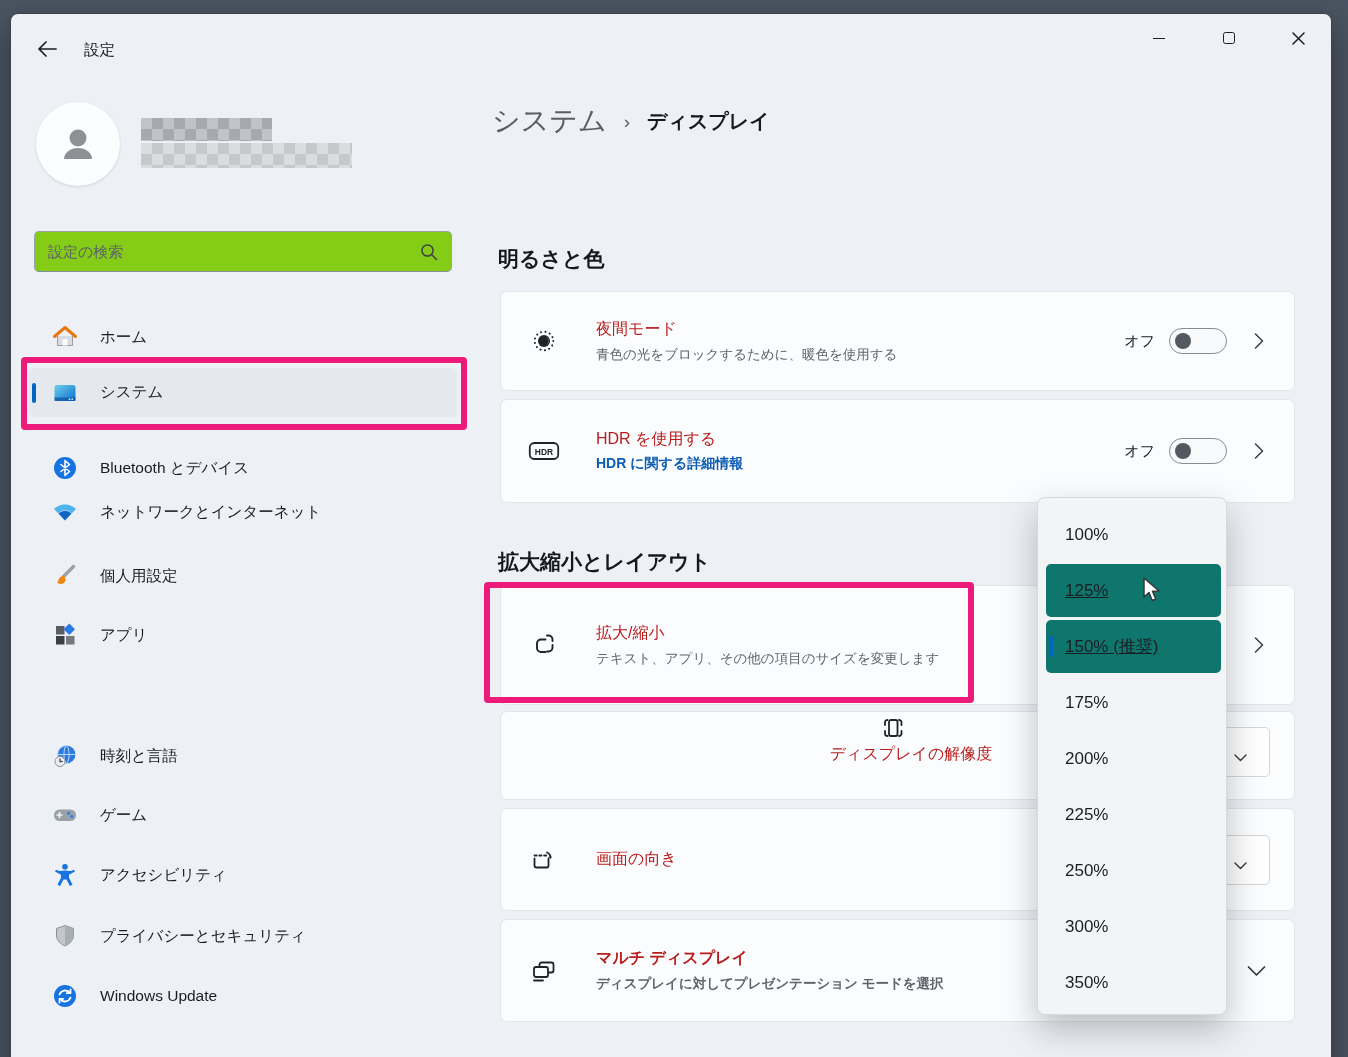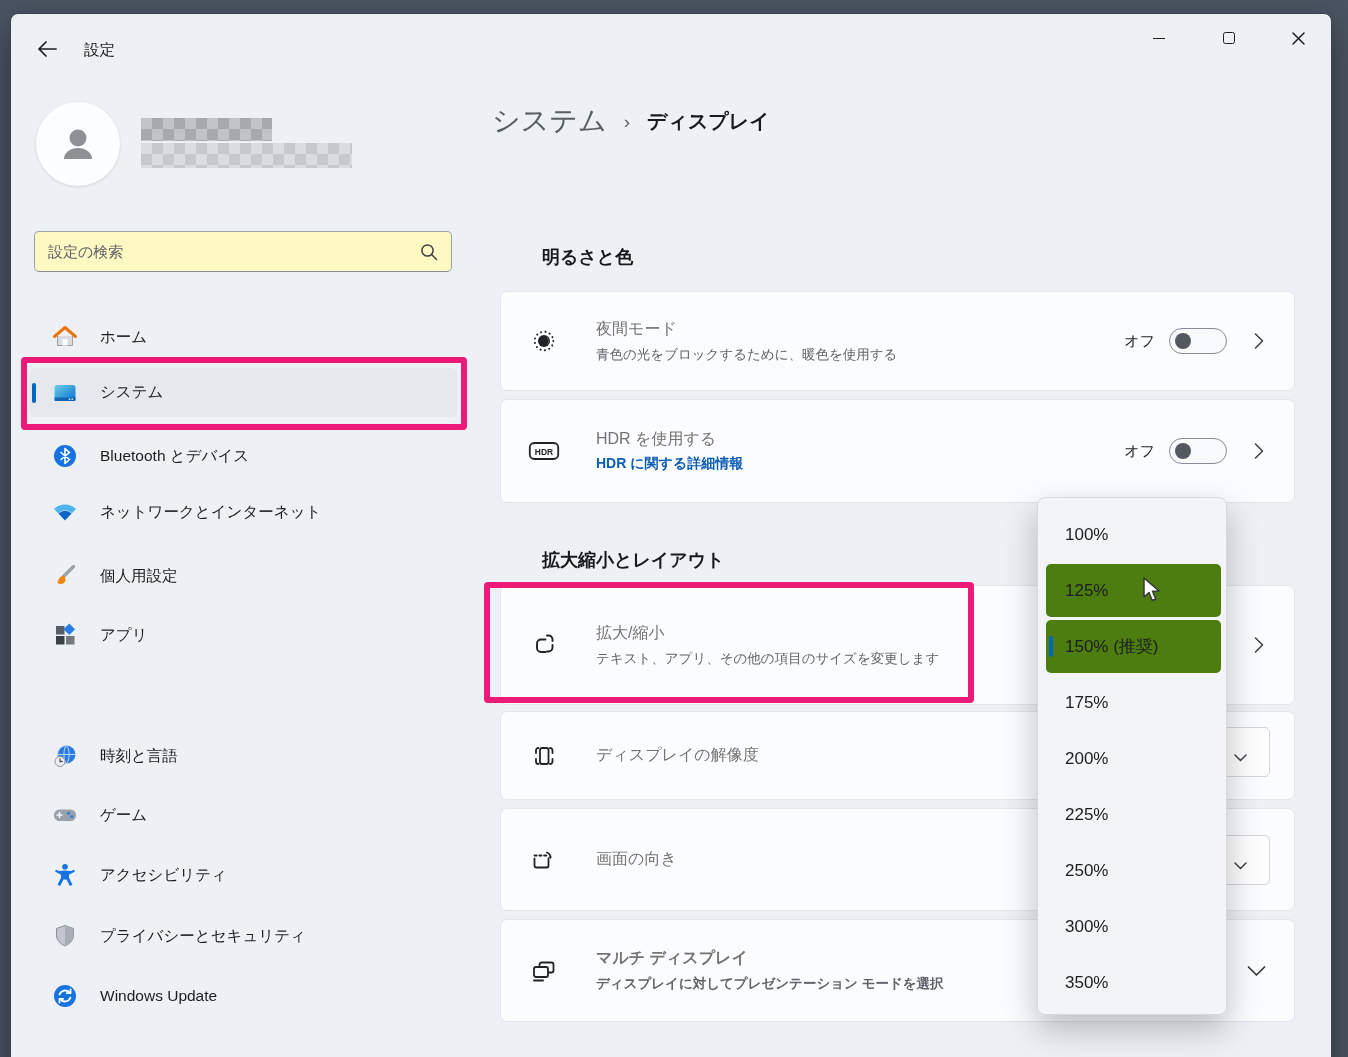--- a/index.html
+++ b/index.html
@@ -23,63 +23,63 @@
   .avatar { position:absolute; left:36px; top:102px; width:84px; height:84px; border-radius:50%;
             background:#fcfdfe; box-shadow:0 1px 3px rgba(0,0,0,.12); display:flex; align-items:center; justify-content:center; }
   .mosaic { position:absolute; image-rendering:pixelated; }
   .mosaic-1 { left:141px; top:118px; width:131px; height:23px;
       background:repeating-conic-gradient(#a6a9ad 0% 25%, #c0c3c7 0% 50%) 0 0 / 22px 22px; }
   .mosaic-2 { left:141px; top:143px; width:211px; height:25px;
       background:repeating-conic-gradient(#c6c8cc 0% 25%, #dadce0 0% 50%) 0 0 / 22px 22px; }
 
   
   .search-box { position:absolute; left:34px; top:231px; width:418px; height:41px;
-                background:#fef9c3; border:1px solid #9aa1aa; border-bottom-color:#868d97; border-radius:5px; }
+                background:#84cc16; border:1px solid #9aa1aa; border-bottom-color:#868d97; border-radius:5px; }
   .search-box input { position:absolute; inset:0; border:none; outline:none; background:transparent;
                       padding:0 40px 0 13px; font-size:15px; color:#1b1d21; font-family:inherit; }
   .search-box input::placeholder { color:#5d6269; opacity:1; }
   .search-glyph { position:absolute; right:13px; top:11px; }
 
   
   .nav-item { position:absolute; left:29px; width:428px; height:52px; display:flex; align-items:center;
               padding-left:23px; border-radius:6px; font-size:15.5px; color:#1a1c20; }
   .nav-item .nicon { width:26px; height:26px; margin-right:22px; flex:none; display:flex; align-items:center; justify-content:center; }
   .nav-item.selected { background:#e5e9ee; height:49px; }
   .sel-pill { position:absolute; left:3px; top:15px; width:4px; height:20px; border-radius:2px; background:#0067c0; }
 
   
   .breadcrumb { position:absolute; left:492px; top:102px; display:flex; align-items:center; }
   .bc-parent { font-size:28px; color:#595d64; }
   .bc-sep { font-size:19px; color:#595d64; padding:0 17px; transform:translateY(1px); }
   .bc-current { font-size:20px; font-weight:600; color:#17191d; }
-  .sec-title { position:absolute; left:498px; font-size:18px; font-weight:700; color:#16181c;margin-left:44px; }
+  .sec-title { position:absolute; left:498px; font-size:21px; font-weight:700; color:#16181c; }
 
   .card { position:absolute; left:500px; width:795px; background:#fbfcfe; border:1px solid #e2e5e9;
           border-radius:7px; display:flex; align-items:center; padding-left:27px; }
   .row-icon { width:32px; height:32px; margin-right:36px; flex:none; display:flex; align-items:center; justify-content:center; }
-  .rt { font-size:16px; color:#737373; }
+  .rt { font-size:16px; color:#b91c1c; }
   .rs { font-size:13.5px; color:#5f646b; margin-top:6px; }
   .rlink { font-size:14px; font-weight:700; color:#0e5db4; margin-top:5px; }
   .off-label { position:absolute; right:139px; top:50%; transform:translateY(-50%); font-size:15px; color:#1a1c20; }
   .toggle { position:absolute; right:67px; top:50%; transform:translateY(-50%); width:58px; height:26px;
             border:1px solid #878d96; border-radius:13px; background:#f7f9fb; }
   .knob { position:absolute; left:5px; top:4px; width:16px; height:16px; border-radius:50%; background:#54585f; }
   .chev-r { position:absolute; right:30px; top:50%; transform:translateY(-50%); display:flex; }
 
   .combo { position:absolute; width:227px; height:50px; background:#fdfdfe; border:1px solid #d2d5da;
            border-radius:5px; z-index:5; }
   .combo .cdown { position:absolute; right:22px; top:20px; }
   .expander { position:absolute; right:28px; top:50%; transform:translateY(-50%); display:flex; }
 
   
   .flyout { position:absolute; left:1037px; top:497px; width:190px; height:518px; background:#f3f4f6;
             border:1px solid #d6d9dd; border-radius:8px; box-shadow:0 14px 34px rgba(0,0,0,.25); z-index:20; }
   .opt { position:absolute; left:8px; width:175px; height:53px; line-height:53px; padding-left:19px;
          font-size:17px; color:#1b1d22; border-radius:5px; }
-  .opt.hover, .opt.sel { background:#4d7c0f; }
+  .opt.hover, .opt.sel { background:#0f766e;text-decoration:underline; }
   .opt-pill { position:absolute; left:3px; top:16px; width:4px; height:21px; border-radius:2px; background:#0067c0; }
 
   .cursor { position:absolute; left:1140px; top:577px; z-index:30; }
   .annot { position:absolute; border:6px solid #ec1a78; border-radius:4px; z-index:40; }
   .annot-system { left:21px; top:357px; width:446px; height:73px; }
   .annot-scale  { left:484px; top:582px; width:490px; height:121px; }
 </style>
 </head>
 <body>
 
@@ -144,21 +144,21 @@
           </defs>
         <rect x="2.5" y="5" width="21" height="16" rx="2.5" fill="url(#sysg)"></rect>
         <rect x="2.5" y="17.5" width="21" height="3.5" fill="#0b55a8" opacity=".75"></rect>
         <circle cx="17.5" cy="19.2" r=".9" fill="#bfe6f5"></circle>
           <circle cx="20.3" cy="19.2" r=".9" fill="#bfe6f5"></circle>
       </svg>
     </span>
     <span>システム</span>
   </div>
 
-  <div class="nav-item" style="top:430px">
+  <div class="nav-item" style="top:442px">
     <span class="nicon">
       <svg width="26" height="26" viewBox="0 0 26 26">
         <circle cx="13" cy="13" r="11" fill="#1773e0"></circle>
         <path d="M13 5.5 v15 l4.5-4 L9 9.5 M9 16.5 l8.5-7 L13 5.5" stroke="#fff" stroke-width="1.6" fill="none" stroke-linejoin="round" stroke-linecap="round"></path>
       </svg>
     </span>
     <span>Bluetooth とデバイス</span>
   </div>
 
   <div class="nav-item" style="top:486px">
@@ -320,21 +320,21 @@
       <div class="rt">拡大/縮小</div>
       <div class="rs">テキスト、アプリ、その他の項目のサイズを変更します</div>
     </div>
     <span class="chev-r">
       <svg width="10" height="17" viewBox="0 0 10 17">
           <path d="M1.5 1.5 L8.5 8.5 L1.5 15.5" stroke="#3f444a" stroke-width="1.6" fill="none" stroke-linecap="round" stroke-linejoin="round"></path>
         </svg>
     </span>
   </div>
 
-  <div class="card" style="top:711px; height:89px;">
+  <div class="card" style="top:711px; height:89px;flex-direction:column;">
     <span class="row-icon">
       <svg width="30" height="30" viewBox="0 0 30 30" stroke="#202327" stroke-width="1.8" fill="none" stroke-linecap="round">
         <rect x="11" y="7" width="8.5" height="16" rx="2"></rect>
         <path d="M7 12 V9.5 A2.5 2.5 0 0 1 9.5 7"></path>
           <path d="M7 18 v2.5 A2.5 2.5 0 0 0 9.5 23"></path>
         <path d="M23.5 12 V9.5 A2.5 2.5 0 0 0 21 7"></path>
           <path d="M23.5 18 v2.5 A2.5 2.5 0 0 1 21 23"></path>
       </svg>
     </span>
     <div class="row-text">

